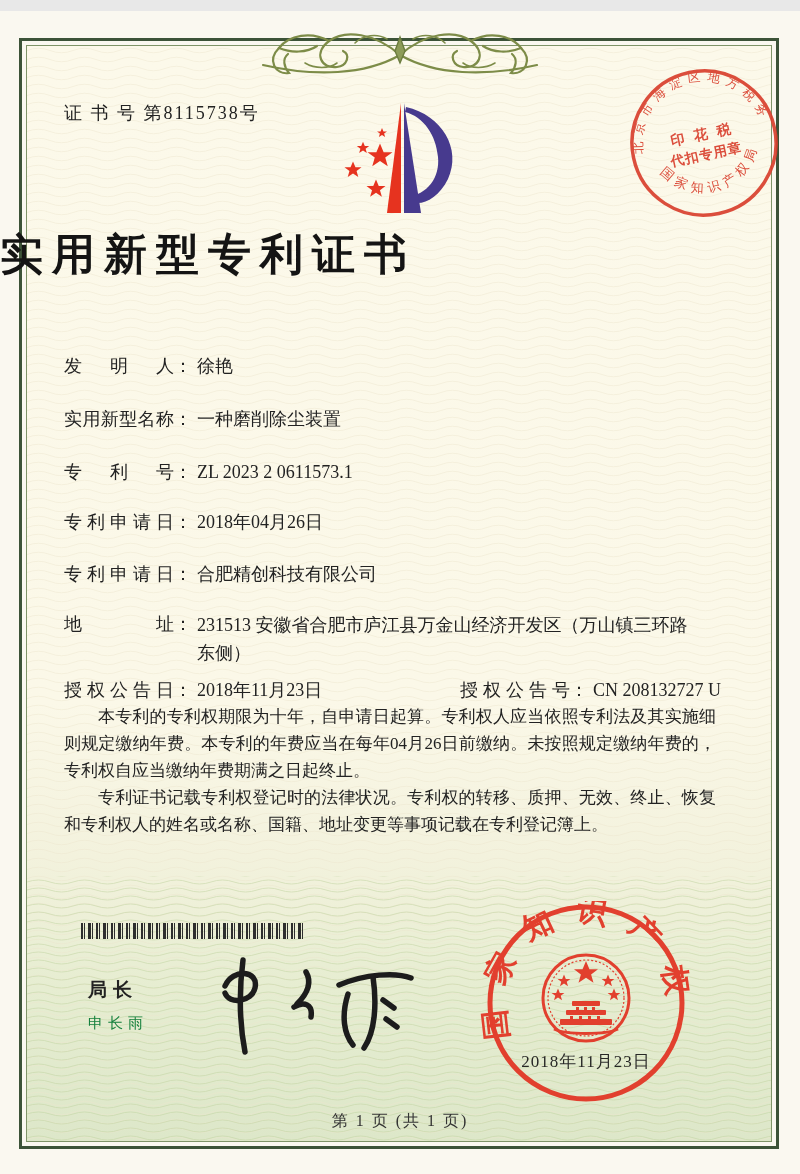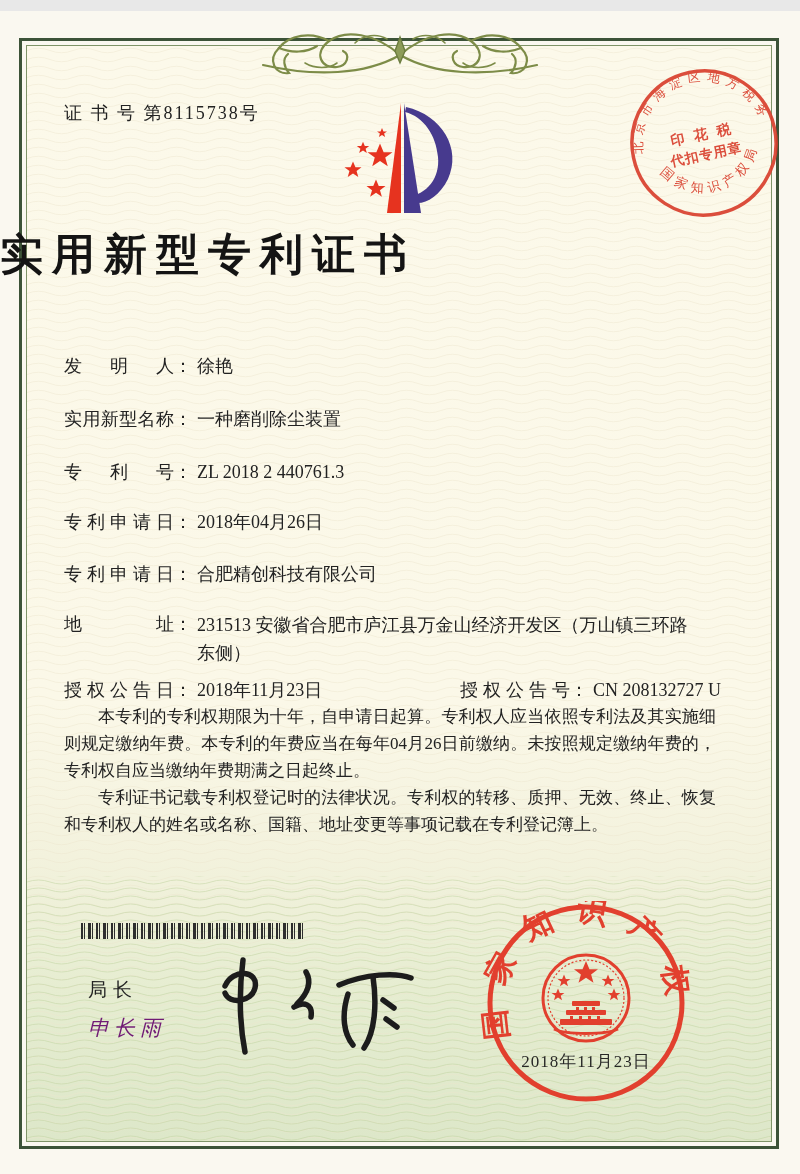--- a/index.html
+++ b/index.html
@@ -23,23 +23,23 @@
   .mb1{margin-bottom:27px;}.mb2{margin-bottom:27px;}.mb3{margin-bottom:24px;}
   .mb4{margin-bottom:26px;}.mb5{margin-bottom:24px;}.mb6{margin-bottom:10px;}
   .grant-right{position:absolute;left:396px;top:0;}
   .paras{position:absolute;left:64px;top:692px;width:652px;font-size:17px;line-height:27px;
     color:#222;text-align:justify;}
   .paras p{margin:0;text-indent:2em;}
   .barcode{position:absolute;left:81px;top:912px;width:222px;height:16px;
     background:repeating-linear-gradient(90deg,#2e2e2e 0 2px,transparent 2px 3px,#2e2e2e 3px 4px,
     transparent 4px 7px,#2e2e2e 7px 10px,transparent 10px 11px,#2e2e2e 11px 12px,transparent 12px 15px);}
   .signoff-title{position:absolute;left:88px;top:966px;font-family:"Liberation Sans",sans-serif;
-    font-size:19px;letter-spacing:6px;color:#222;}
+    font-size:19px;letter-spacing:6px;color:#222;font-weight:bold;}
   .signoff-name{position:absolute;left:88px;top:1003px;font-family:"Liberation Sans",sans-serif;
-    font-size:21px;letter-spacing:5px;color:#701a75;font-style:italic;}
+    font-size:15px;letter-spacing:5px;color:#15803d;}
   .signature{position:absolute;left:205px;top:933px;}
   .agency-seal{position:absolute;left:480px;top:890px;}
   .footer{position:absolute;left:0;top:1100px;width:100%;text-align:center;font-size:16px;
     letter-spacing:2px;color:#333;}
   .ornament{position:absolute;left:50%;top:12px;transform:translateX(-50%);}
   .seal-arc-text{font-size:30px;font-weight:600;letter-spacing:21px;fill:#e23726;}
   .seal-date{font-size:17px;letter-spacing:1px;fill:#1d1d1d;}
   .tax-arc-top{font-size:12.5px;letter-spacing:6px;fill:#d9402e;}
   .tax-arc-bottom{font-size:13px;letter-spacing:5px;fill:#d9402e;}
   .tax-center1{font-size:14px;letter-spacing:3px;fill:#d9402e;font-weight:600;}
@@ -116,21 +116,21 @@
   <div class="title">实用新型专利证书</div>
 
   <div class="fields">
     <div class="frow mb2">
       <span class="lab">发明人</span><span>：</span><span class="val">徐艳</span>
     </div>
     <div class="frow mb1">
       <span class="lab">实用新型名称</span><span>：</span><span class="val">一种磨削除尘装置</span>
     </div>
     <div class="frow mb3">
-      <span class="lab">专利号</span><span>：</span><span class="val">ZL 2018 2 440761.3</span>
+      <span class="lab">专利号</span><span>：</span><span class="val">ZL 2023 2 0611573.1</span>
     </div>
     <div class="frow mb4">
       <span class="lab">专利申请日</span><span>：</span><span class="val">2018年04月26日</span>
     </div>
     <div class="frow mb5">
       <span class="lab">专利申请日</span><span>：</span><span class="val">合肥精创科技有限公司</span>
     </div>
     <div class="frow mb6">
       <span class="lab">地址</span><span>：</span><span class="val wrapval">231513 安徽省合肥市庐江县万金山经济开发区（万山镇三环路东侧）</span>
     </div>
@@ -193,14 +193,15 @@
             <rect x="99" y="115" width="3" height="3"></rect>
             <rect x="108" y="115" width="3" height="3"></rect>
             <rect x="117" y="115" width="3" height="3"></rect>
         </g>
         <path d="M74,128 C86,134 126,134 138,128" fill="none" stroke="#e23726" stroke-width="3"></path>
       </g>
       <text x="106" y="166" text-anchor="middle" class="seal-date">2018年11月23日</text>
     </g>
   </svg>
 
+  <div class="footer">第 1 页 (共 1 页)</div>
 
 </div>
 
 </body></html>

